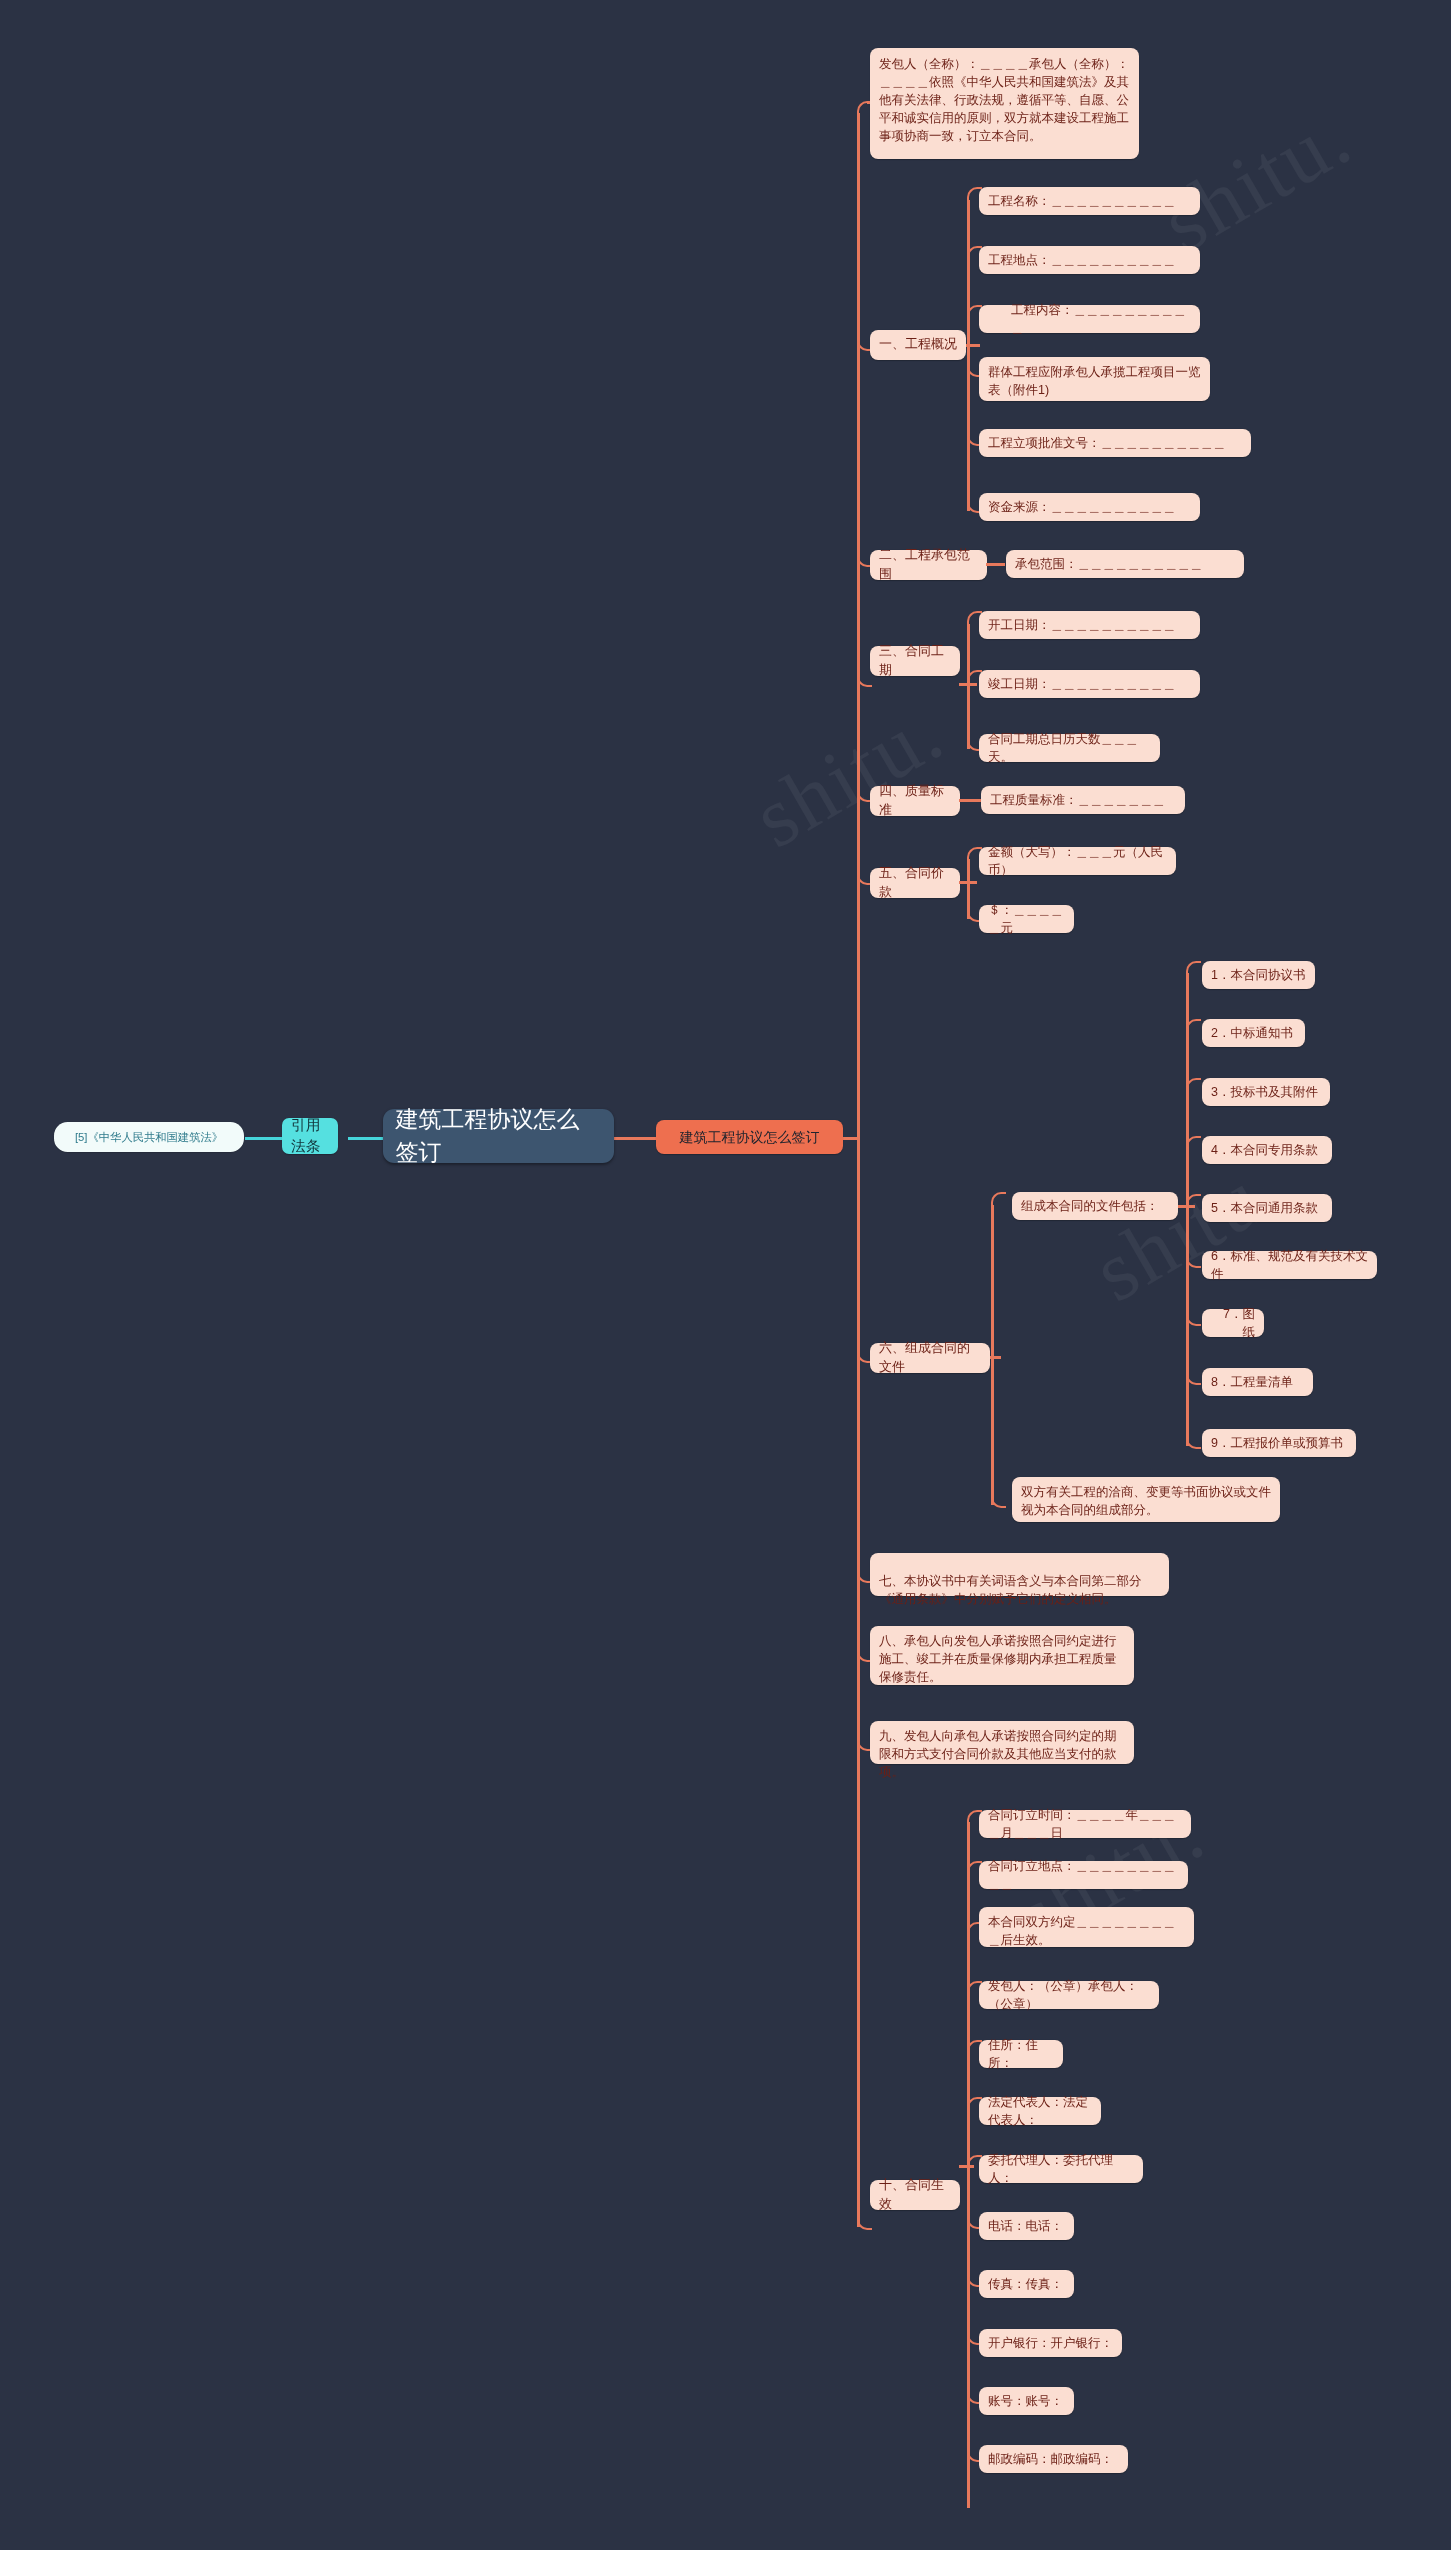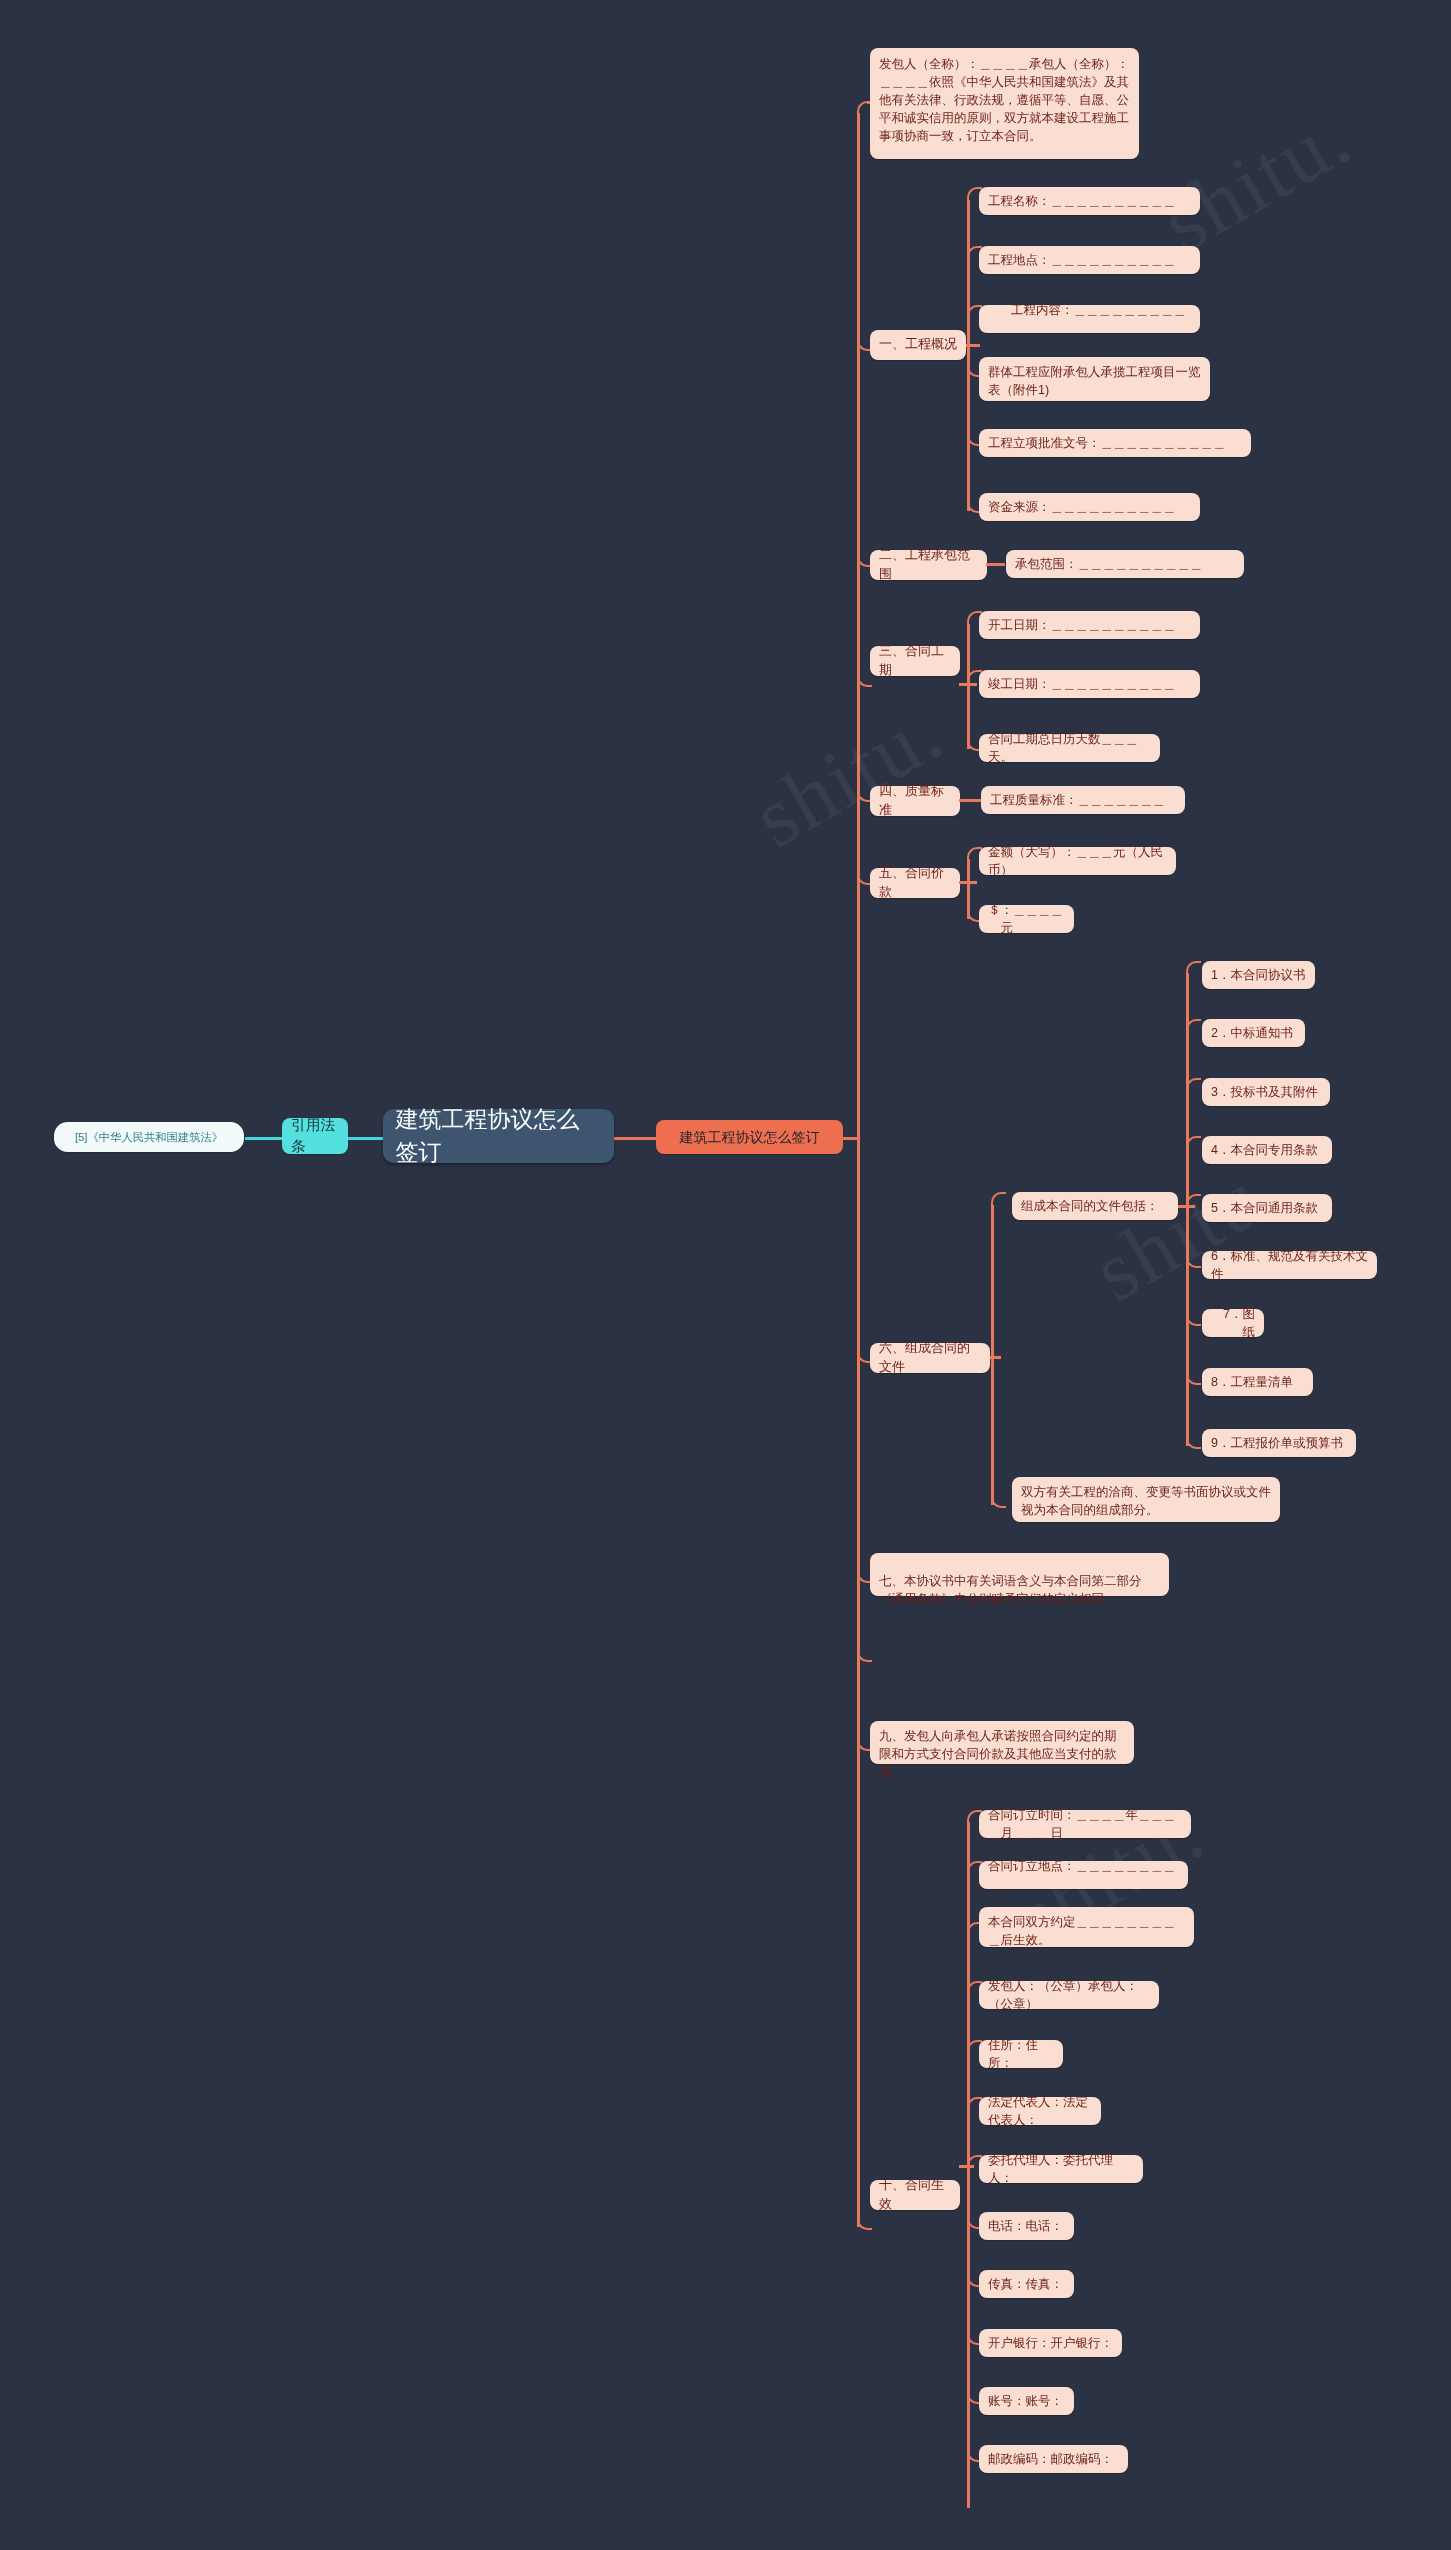--- a/index.html
+++ b/index.html
@@ -76,21 +76,21 @@
   <div class="lnk h cyan" style="left:245px;top:1137px;width:37px;"></div>
 
   <div class="lnk h cyan" style="left:348px;top:1137px;width:35px;"></div>
 
   <div class="lnk h" style="left:614px;top:1137px;width:42px;"></div>
 
   <div class="lnk h" style="left:843px;top:1137px;width:14.7px;"></div>
 
   <div class="node cite" style="left:54px;top:1122px;width:190px;height:29.5px;">[5]《中华人民共和国建筑法》</div>
 
-  <div class="node cyan" style="left:282px;top:1118px;width:66px;height:36px;">引用法条</div>
+  <div class="node cyan" style="left:282px;top:1118px;width:56px;height:36px;border-radius:7px;">引用法条</div>
 
   <div class="node root" style="left:383px;top:1109px;width:231px;height:54px;">建筑工程协议怎么签订</div>
 
   <div class="node orange" style="left:656px;top:1120px;width:187px;height:34px;">建筑工程协议怎么签订</div>
 
   <div class="lnk v" style="left:857px;top:113px;height:2114px;"></div>
 
   <div class="elbow tl" style="left:857px;top:101px;width:12.5px;height:12.5px;"></div>
   <div class="lnk h" style="left:867px;top:101px;width:4.5px;"></div>
   <div class="node leaf" style="left:870px;top:48px;width:269px;height:111px;align-items:flex-start;padding-top:6.8px;">发包人（全称）：＿＿＿＿承包人（全称）：＿＿＿＿依照《中华人民共和国建筑法》及其他有关法律、行政法规，遵循平等、自愿、公平和诚实信用的原则，双方就本建设工程施工事项协商一致，订立本合同。</div>
@@ -192,20 +192,21 @@
   <div class="elbow bl" style="left:1186px;top:1370px;width:12.5px;height:12.5px;"></div>
   <div class="node small" style="left:1202px;top:1368px;width:111px;height:28px;">8．工程量清单</div>
 
   <div class="elbow bl" style="left:1186px;top:1434px;width:12.5px;height:12.5px;"></div>
   <div class="node small" style="left:1202px;top:1429px;width:154px;height:28px;">9．工程报价单或预算书</div>
 
   <div class="elbow bl" style="left:857px;top:1568px;width:12.5px;height:12.5px;"></div>
   <div class="node leaf" style="left:870px;top:1553px;width:299px;height:43px;align-items:flex-start;padding-top:19px;">七、本协议书中有关词语含义与本合同第二部分《通用条款》中分别赋予它们的定义相同。</div>
 
   <div class="elbow bl" style="left:857px;top:1647px;width:12.5px;height:12.5px;"></div>
+  <div class="node leaf" style="left:870px;top:1626px;width:264px;height:59px;align-items:flex-start;padding-top:6.2px;">八、承包人向发包人承诺按照合同约定进行施工、竣工并在质量保修期内承担工程质量保修责任。</div>
 
   <div class="elbow bl" style="left:857px;top:1736px;width:12.5px;height:12.5px;"></div>
   <div class="node leaf" style="left:870px;top:1721px;width:264px;height:43px;align-items:flex-start;padding-top:6.2px;">九、发包人向承包人承诺按照合同约定的期限和方式支付合同价款及其他应当支付的款项。</div>
 
   <div class="elbow bl" style="left:857px;top:2215px;width:12.5px;height:12.5px;"></div>
   <div class="node branch" style="left:870px;top:2152px;width:90px;height:29.5px;margin-top:28px;">十、合同生效</div>
   <div class="lnk h" style="left:959px;top:2165px;width:14.7px;"></div>
   <div class="lnk v" style="left:967px;top:1822px;height:686px;"></div>
 
   <div class="lnk h" style="left:870px;top:2227px;width:0px;"></div>

